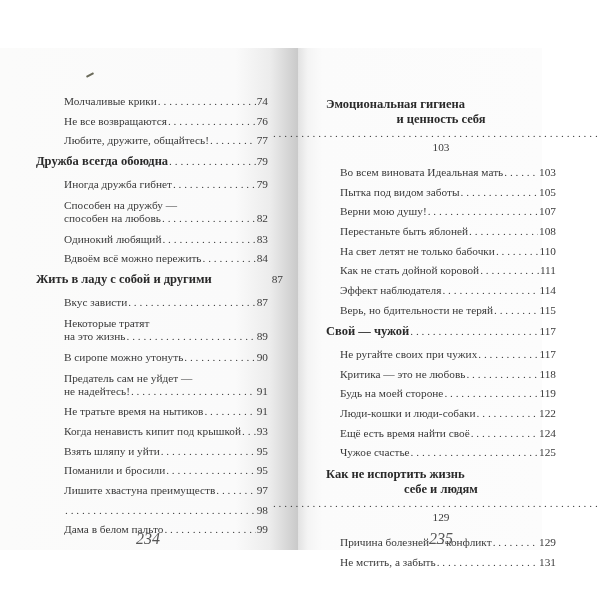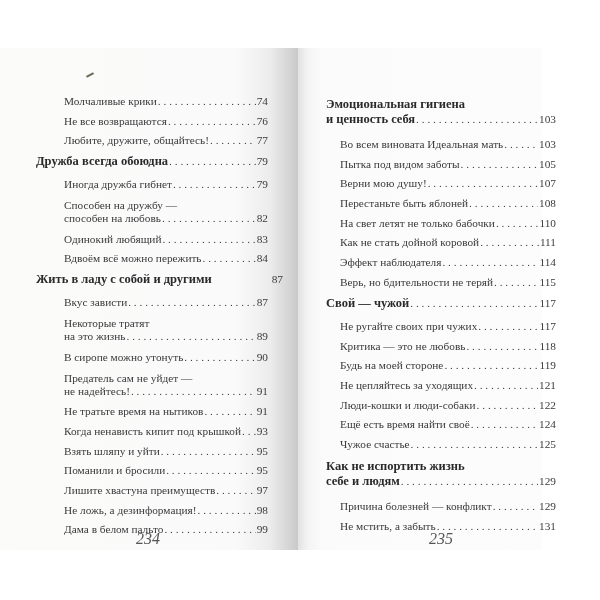--- a/index.html
+++ b/index.html
@@ -21,21 +21,21 @@
     .leader::after { content: ". . . . . . . . . . . . . . . . . . . . . . . . . . . . . . . . . . . . . . . . . . . . . . . . . . . . . . . . . . . ."; letter-spacing: 0; }
     .page-num { white-space: nowrap; }
     .sub { font-size: 11.3px; line-height: 12px; height: 12px; margin-bottom: 7.7px; padding-left: 14px; }
     .sub.two-line { height: 27px; flex-direction: column; align-items: stretch; }
     .sub.two-line .line1 { display: block; line-height: 14px; }
     .sub.two-line .line2 { display: flex; align-items: flex-start; line-height: 12px; }
     .chap { font-size: 12.5px; font-weight: bold; color: #2a2a2a; line-height: 14px; margin-bottom: 10px; }
     .chap .page-num, .chap .leader { font-weight: normal; font-size: 11.3px; color: #3a3a3a; }
     .chap.two-line { flex-direction: column; align-items: stretch; }
     .chap.two-line .line1 { display: block; line-height: 16px; }
-    .chap.two-line .line2 { display: flex; align-items: center; }
+    .chap.two-line .line2 { display: flex; align-items: center; flex-direction: column; }
     .gap { margin-top: 8px; }
     .folio { position: absolute; font-style: italic; font-size: 16px; color: #555; }
   </style>
 </head>
 <body>
 
 <div class="spread">
 
   <div class="page page-left">
     <div class="mark"></div>
@@ -133,21 +133,20 @@
           <span class="entry-text">Поманили и бросили</span>
           <span class="leader"></span>
           <span class="page-num">95</span>
         </li>
       <li class="sub">
           <span class="entry-text">Лишите хвастуна преимуществ</span>
           <span class="leader"></span>
           <span class="page-num">97</span>
         </li>
       <li class="sub">
-          <span class="entry-text">Не ложь, а дезинформация!</span>
           <span class="leader"></span>
           <span class="page-num">98</span>
         </li>
       <li class="sub">
           <span class="entry-text">Дама в белом пальто</span>
           <span class="leader"></span>
           <span class="page-num">99</span>
         </li>
     </ul>
     <div class="folio" style="left:136px; top:482px;">234</div>
@@ -217,25 +216,20 @@
           <span class="entry-text">Критика — это не любовь</span>
           <span class="leader"></span>
           <span class="page-num">118</span>
         </li>
       <li class="sub">
           <span class="entry-text">Будь на моей стороне</span>
           <span class="leader"></span>
           <span class="page-num">119</span>
         </li>
       <li class="sub">
-          <span class="entry-text">Не цепляйтесь за уходящих</span>
-          <span class="leader"></span>
-          <span class="page-num">121</span>
-        </li>
-      <li class="sub">
           <span class="entry-text">Люди-кошки и люди-собаки</span>
           <span class="leader"></span>
           <span class="page-num">122</span>
         </li>
       <li class="sub">
           <span class="entry-text">Ещё есть время найти своё</span>
           <span class="leader"></span>
           <span class="page-num">124</span>
         </li>
       <li class="sub">

